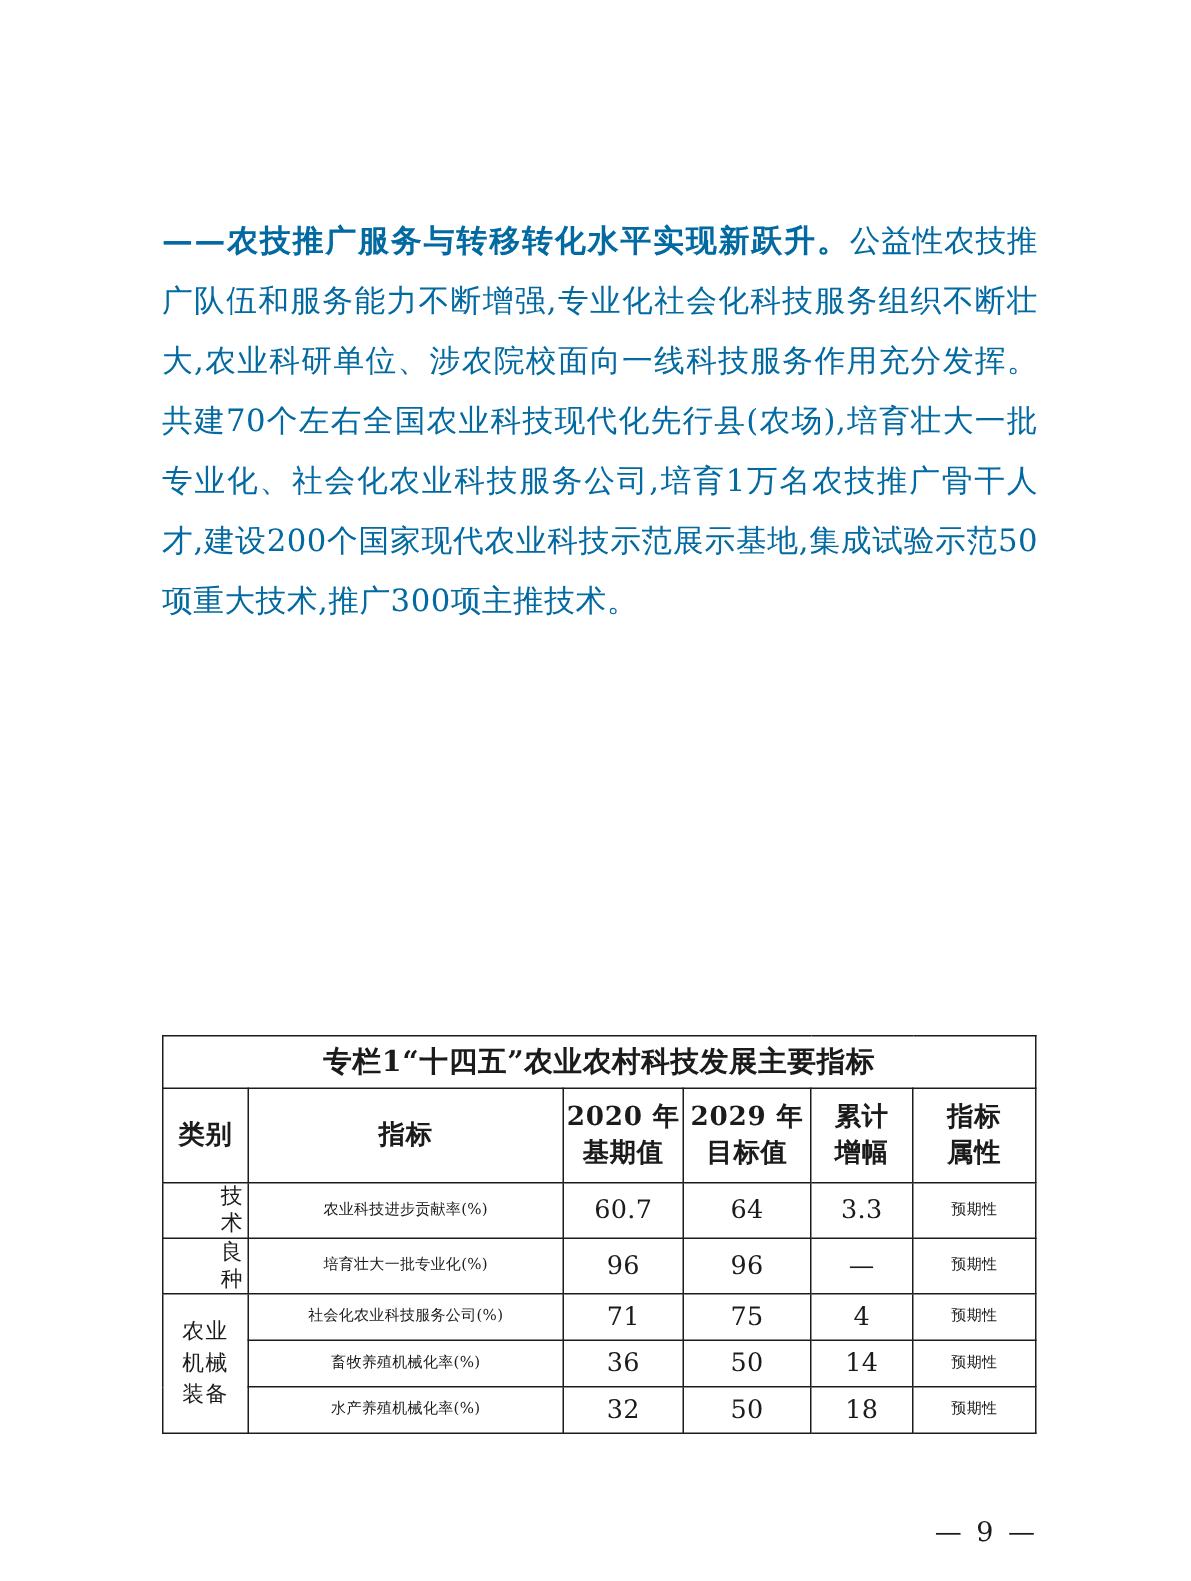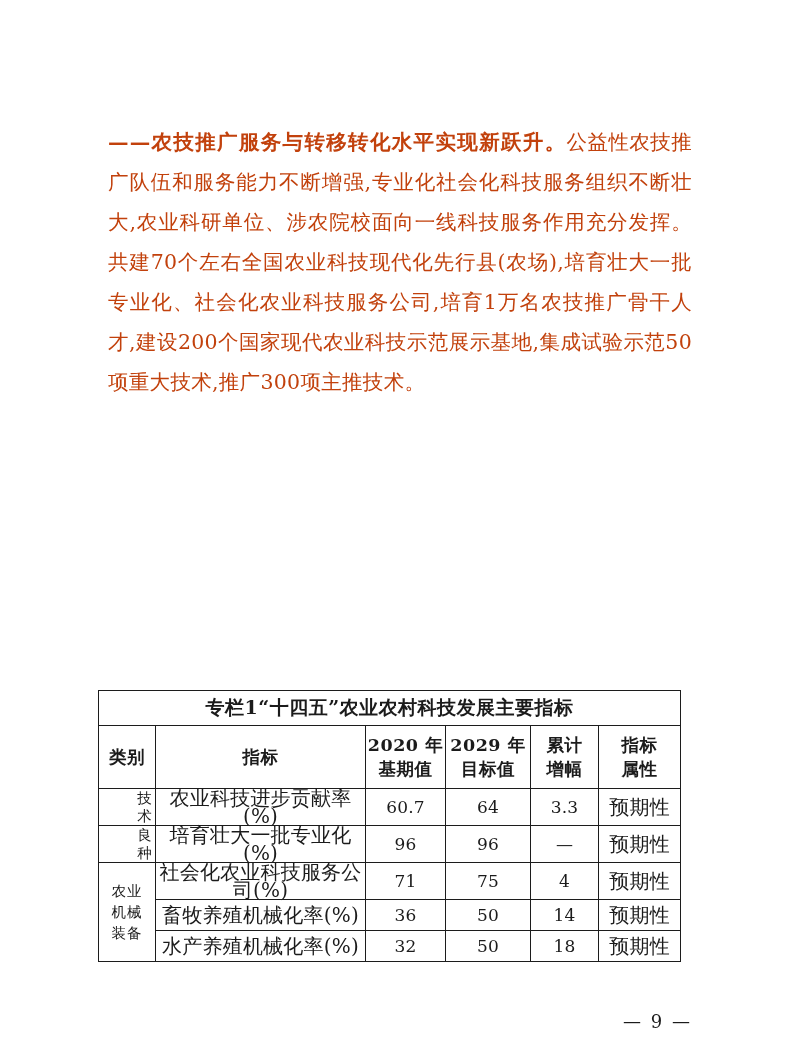--- a/index.html
+++ b/index.html
@@ -26,41 +26,41 @@
 
   
   .body-block {
     position: absolute;
     left: 108px;
     top: 122px;
     width: 584px;
   }
 
   .para {
-    margin: 0 0 0 0;
+    margin: 18px 0 0 0;
     font-size: 20.5px;
     line-height: 40px;
     text-align: justify;
     text-justify: inter-ideograph;
     letter-spacing: 0.3px;
-    color: #c2410c;
+    color: #0369a1;
   }
   .para + .para {
     margin-top: 8px;
   }
 
   .para .lead {
     font-weight: bold;
     letter-spacing: 1.2px;
   }
 
   
   .table-wrap {
     position: absolute;
-    left: 98px;
+    left: 108px;
     top: 690px;
     width: 582px;
   }
   table.spec {
     border-collapse: collapse;
     width: 582px;
     table-layout: fixed;
     font-family: "DejaVu Serif", "Liberation Serif", serif;
   }
   table.spec td, table.spec th {
@@ -78,21 +78,21 @@
   }
   .t-head td {
     height: 62px;
     font-size: 17.5px;
     font-weight: bold;
     line-height: 24px;
     letter-spacing: 0.5px;
   }
   .t-row td {
     height: 30px;
-    font-size: 20px;
+    font-size: 10px;
     line-height: 18px;
     letter-spacing: 0.2px;
   }
   .t-row td.cat {
     font-size: 14.5px;
     padding-left: 35px;
   }
   td.cat-merge {
     font-size: 14.5px;
     line-height: 21px;

